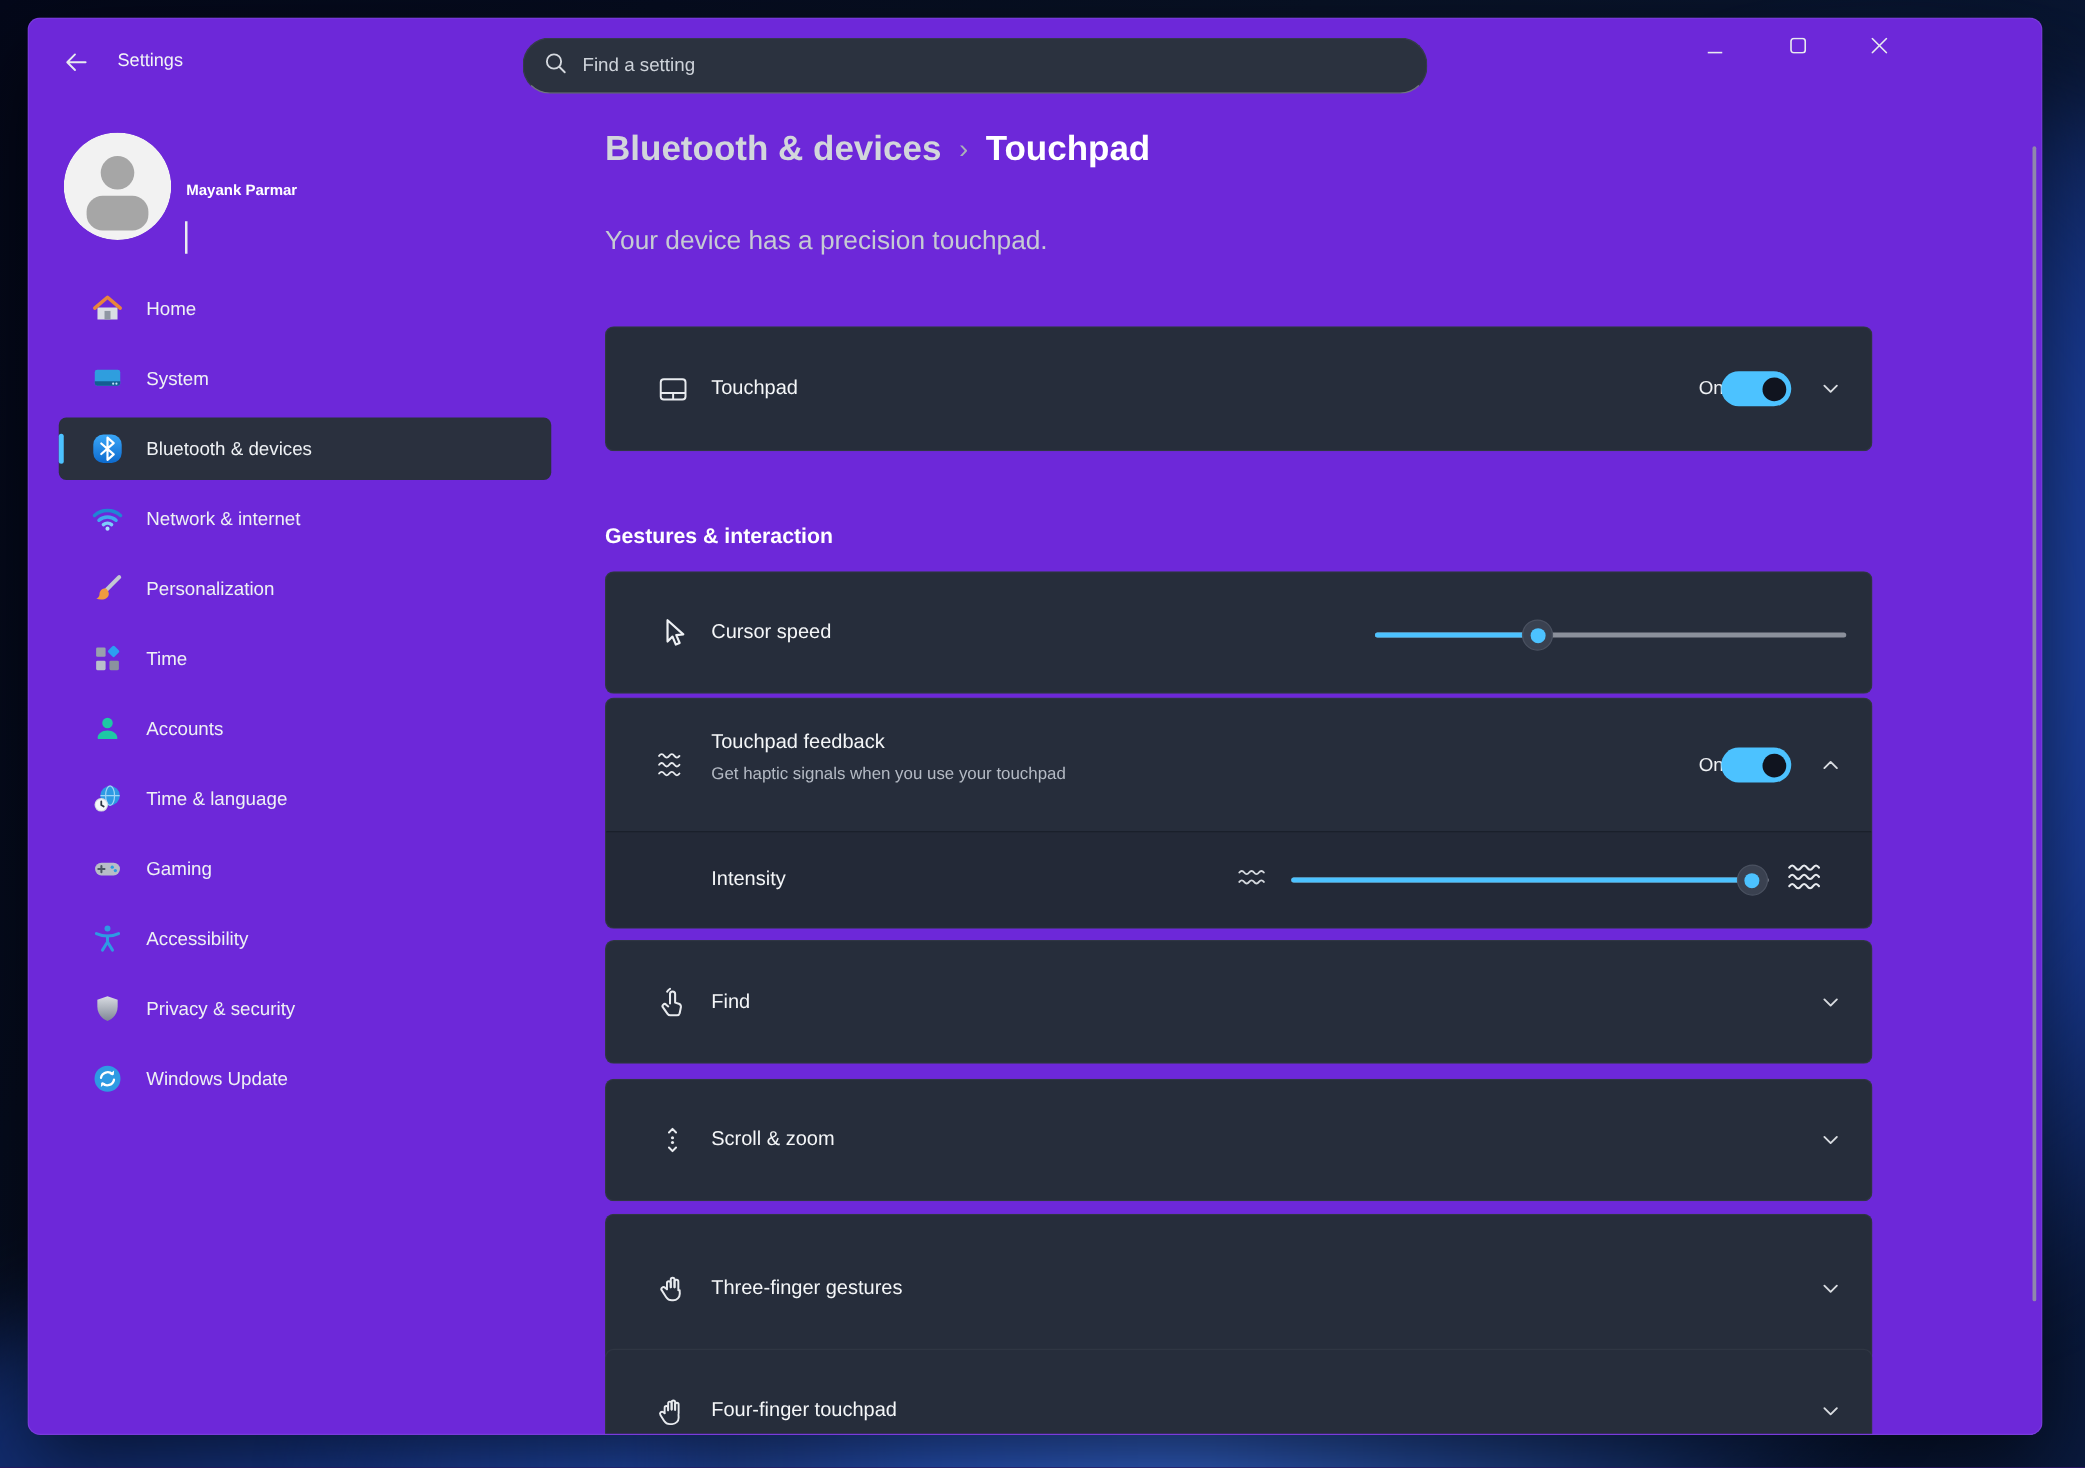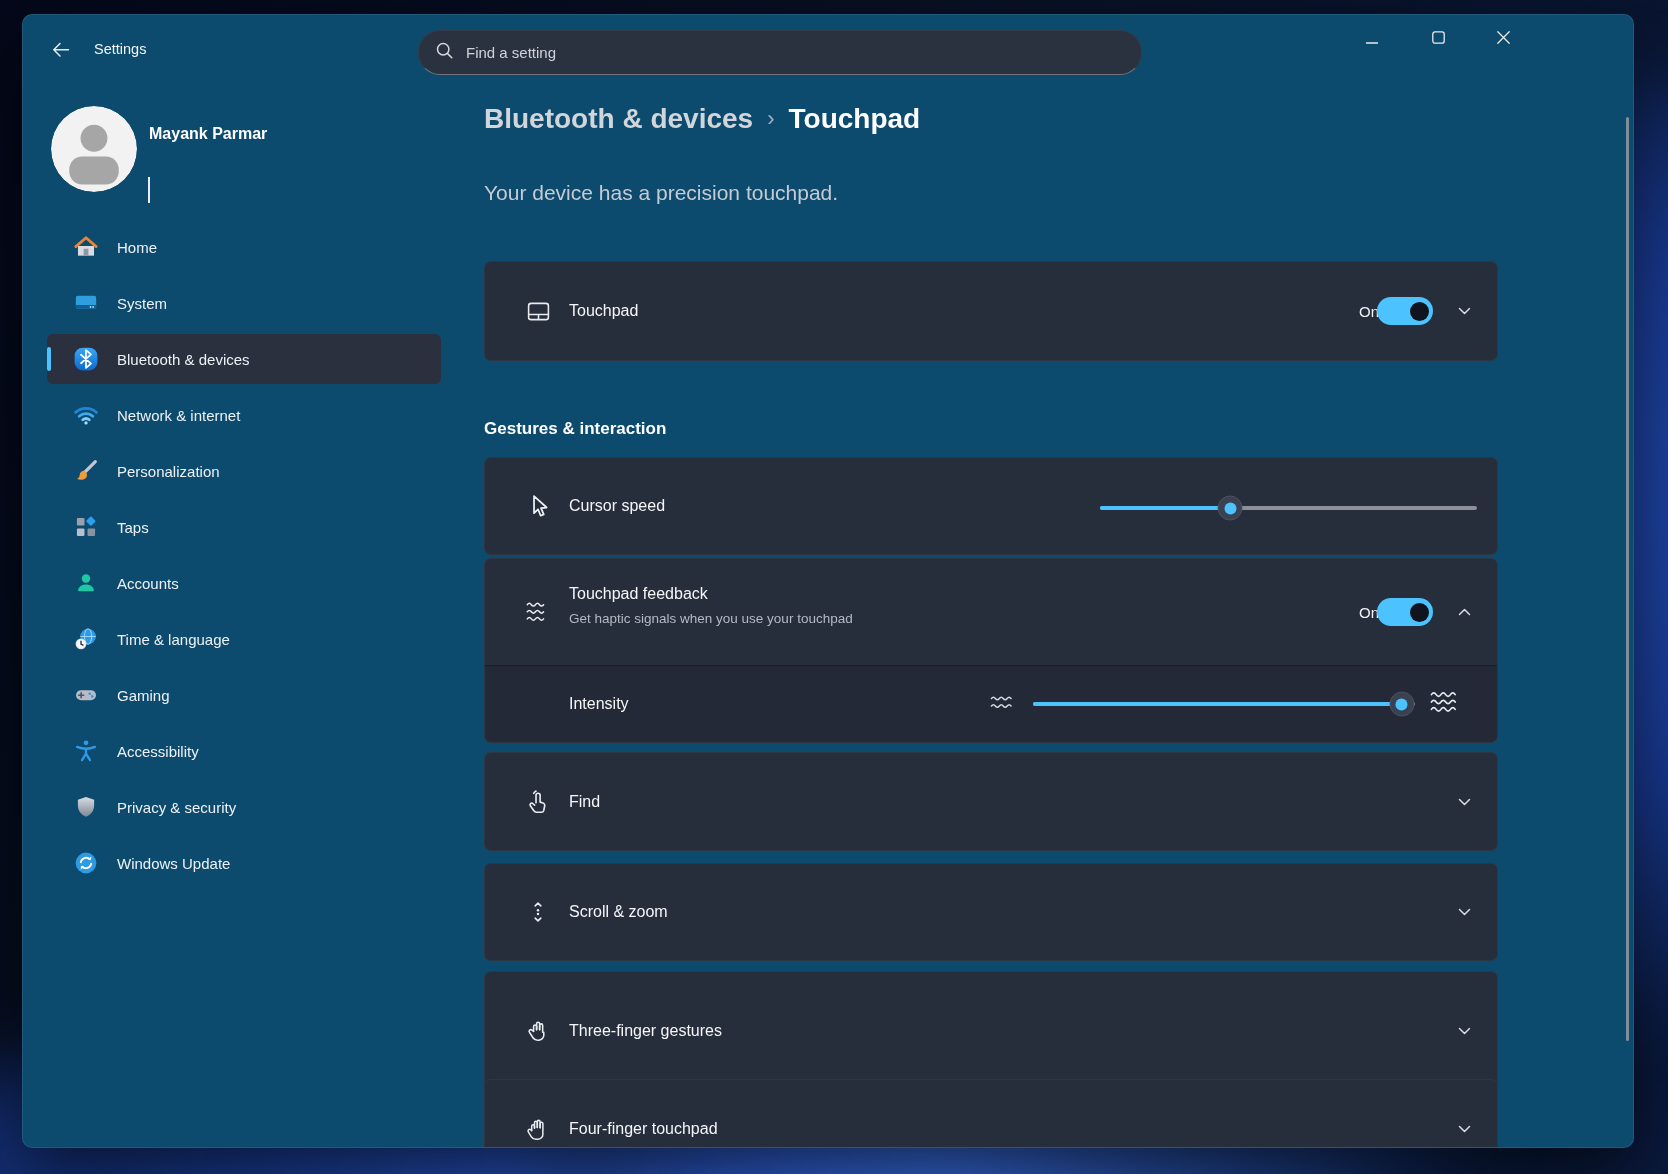--- a/index.html
+++ b/index.html
@@ -16,40 +16,40 @@
   .wp-blob { position:absolute; border-radius:50%; filter:blur(34px); }
   .wp-blob.b1 { right:-330px; top:60px; width:950px; height:1000px;
     background:radial-gradient(circle at 35% 45%,#2e5fd8 0%,#1b3fa0 45%,rgba(10,22,60,0) 72%); opacity:.9; }
   .wp-blob.b2 { left:260px; bottom:-160px; width:1250px; height:420px;
     background:linear-gradient(95deg,#16338066 0%,#2f62da 40%,#3a71e8 55%,#122c63 90%);
     transform:rotate(-7deg); opacity:.95; }
   .wp-blob.b3 { left:-140px; bottom:-220px; width:700px; height:380px;
     background:linear-gradient(80deg,#0d2256,#1c43a6 70%); transform:rotate(-10deg); }
   
   .window { position:absolute; left:22px; top:14px; width:1612px; height:1134px;
-    background:#0c4a6e; border-radius:10px; overflow:hidden;
+    background:#6d28d9; border-radius:10px; overflow:hidden;
     border:1px solid rgba(255,255,255,.09);
     box-shadow:0 24px 70px rgba(0,0,0,.65); }
   
   .titlebar { position:absolute; left:0; top:0; right:0; height:82px; }
   .back-btn { position:absolute; left:20px; top:22px; width:36px; height:30px;
     display:flex; align-items:center; justify-content:center; border-radius:5px; cursor:pointer; }
   .app-title { position:absolute; left:71px; top:26px; font-size:14.5px; color:#f2f4f7; }
   .searchbox { position:absolute; left:395px; top:15px; width:724px; height:45px;
     background:#2b323f; border:1px solid #353c49; border-bottom:1px solid #71767f;
     border-radius:22px; display:flex; align-items:center; padding:16px 16px; }
   .searchbox .ph { color:#ced3da; font-size:15px; margin-left:12px; }
   .win-btn { position:absolute; top:7px; width:46px; height:34px;
     display:flex; align-items:center; justify-content:center; cursor:pointer; }
   .win-btn.min { left:1326px; } .win-btn.max { left:1392px; } .win-btn.cls { left:1457px; }
   
   .sidebar { position:absolute; left:0; top:82px; width:460px; bottom:0; }
   .avatar { position:absolute; left:28px; top:9px; width:86px; height:86px; border-radius:50%;
     overflow:hidden; }
-  .profile-name { position:absolute; left:126px; top:28px; font-size:16px; font-weight:bold; color:#fff; }
+  .profile-name { position:absolute; left:126px; top:48px; font-size:12px; font-weight:bold; color:#fff; }
   .text-caret { position:absolute; left:125px; top:80px; width:1.5px; height:26px; background:#e9ecf0; }
   .nav { position:absolute; left:24px; top:125px; width:394px; }
   .nav-item { position:relative; height:50px; margin-bottom:6px; border-radius:6px;
     display:flex; align-items:center; padding-left:26px; cursor:pointer; }
   .nav-item.selected { background:#2a303e; }
   .nav-item .sel-pill { display:none; }
   .nav-item.selected .sel-pill { display:block; position:absolute; left:0; top:13px; width:3.5px;
     height:24px; border-radius:2px; background:var(--accent,#4cc2ff); }
   .nav-icon { width:26px; height:26px; flex:0 0 26px; display:flex; align-items:center; justify-content:center; }
   .nav-label { margin-left:18px; font-size:15px; color:#eef1f4; white-space:nowrap; }
@@ -235,21 +235,21 @@
       <div class="nav-item">
 
         <span class="nav-icon">
           <svg width="26" height="26" viewBox="0 0 24 24">
               <rect x="3.6" y="3.6" width="7" height="7" rx="1" fill="#99a1ad"></rect>
               <rect x="3.6" y="13.4" width="7" height="7" rx="1" fill="#b9c0ca"></rect>
               <rect x="13.4" y="13.4" width="7" height="7" rx="1" fill="#8a929e"></rect>
               <rect x="13.2" y="3.3" width="6.6" height="6.6" rx="1.2" fill="#2b9ff1" transform="rotate(45 16.5 6.6)"></rect>
             </svg>
         </span>
-        <span class="nav-label">Taps</span>
+        <span class="nav-label">Time</span>
       </div>
 
       <div class="nav-item">
 
         <span class="nav-icon">
           <svg width="26" height="26" viewBox="0 0 24 24">
               <circle cx="12" cy="7.8" r="3.9" fill="#1ec8a5"></circle>
               <path d="M12 13.3 c-4.1 0 -7.3 2.5 -7.3 5.5 0 0.4 0.3 0.8 0.8 0.8 h13 c0.5 0 0.8 -0.4 0.8 -0.8 0 -3 -3.2 -5.5 -7.3 -5.5z" fill="#1ec8a5"></path>
             </svg>
         </span>

